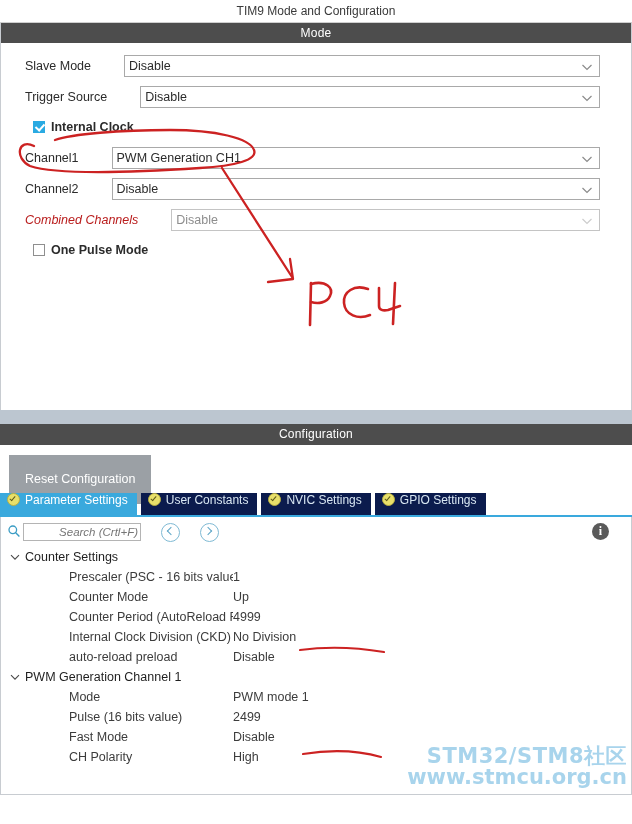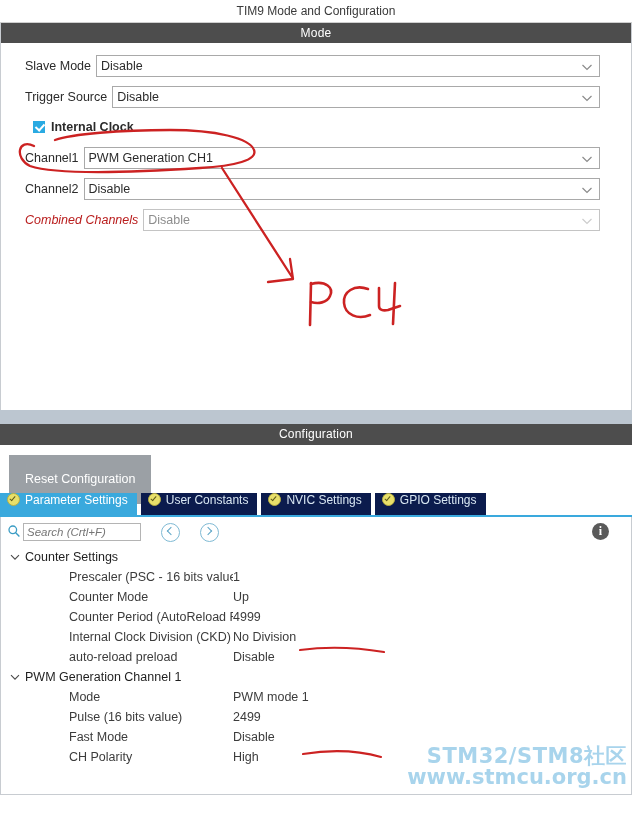--- a/index.html
+++ b/index.html
@@ -50,20 +50,21 @@
   }
   #mode-body { position: relative; padding-top: 12px; }
 
   .form-row {
     display: flex;
     align-items: center;
     height: 22px;
     margin: 0 0 9px 0;
     padding-left: 24px;
     padding-right: 31px;
+    gap: 28px;
   }
   .form-row .lbl {
     font-size: 12.5px;
     color: #2b2b2b;
     white-space: nowrap;
     padding-right: 5px;
   }
   .form-row .lbl.disabled {
     color: #b91c1c;
     font-style: italic;
@@ -232,20 +233,21 @@
     width: 118px;
     height: 18px;
     border: 1px solid #b4b4b4;
     font-size: 11.5px;
     font-style: italic;
     color: #9b9b9b;
     padding-left: 3px;
     box-sizing: border-box;
     font-family: "Liberation Sans", sans-serif;
     background: #ffffff;
+    text-align: right;
   }
   .nav-circle {
     width: 17px; height: 17px;
     border-radius: 50%;
     border: 1px solid #7fbad4;
     margin-left: 20px;
     position: relative;
     flex: none;
   }
   .nav-circle::after {
@@ -393,20 +395,24 @@
       <div class="combo disabled">
         <span class="val">Disable</span>
         <span class="chev">
           <svg viewBox="0 0 12 12" width="12" height="12">
               <path d="M1.5 4 L6 8.5 L10.5 4" fill="none" stroke="#cdcdcd" stroke-width="1.2"></path>
             </svg>
         </span>
       </div>
     </div>
 
+    <div class="check-row">
+      <span class="cbox"></span>
+      <span class="lbl">One Pulse Mode</span>
+    </div>
 
   </div>
 </div>
 
 <div id="separator"></div>
 
 <div id="config-panel">
   <div class="band" id="config-band">Configuration</div>
 
   <div id="reset-wrap">

